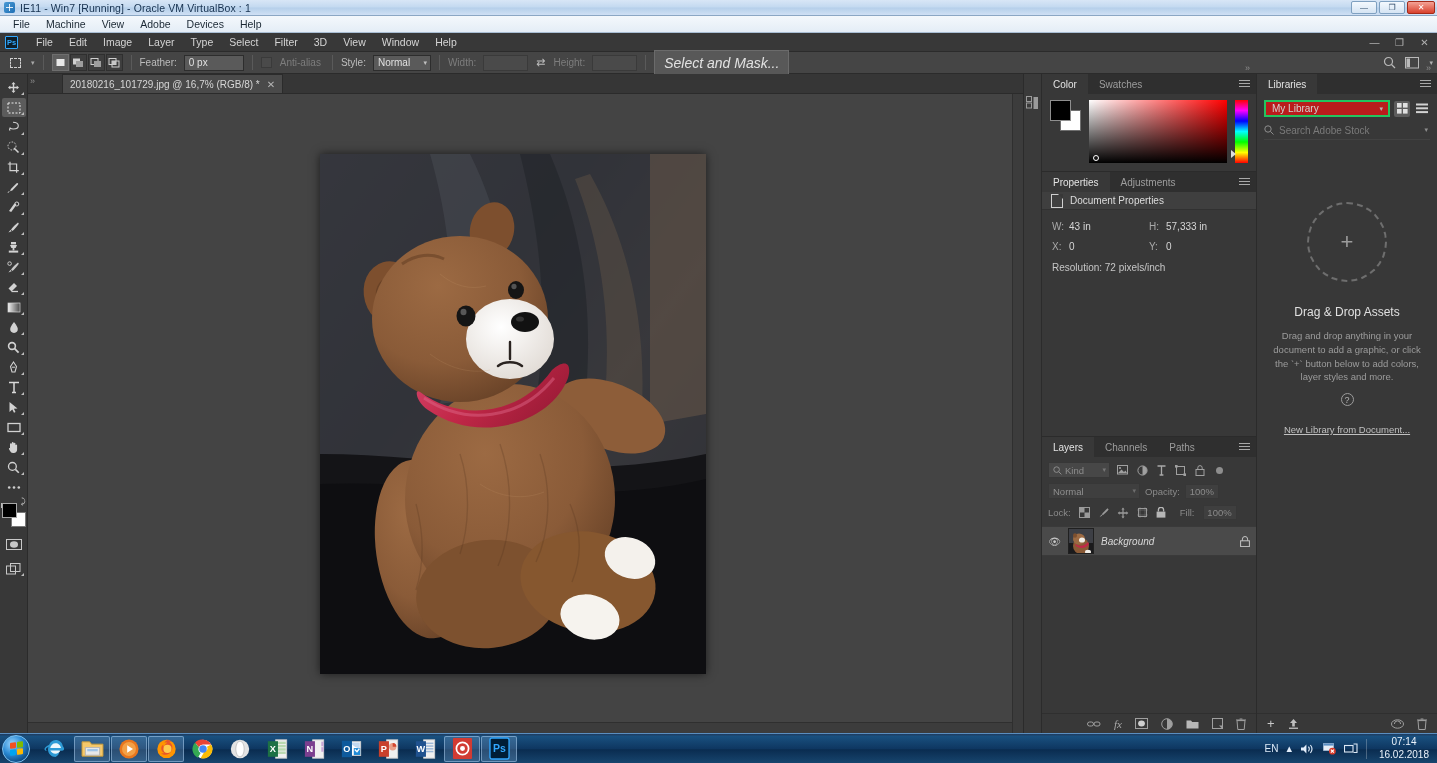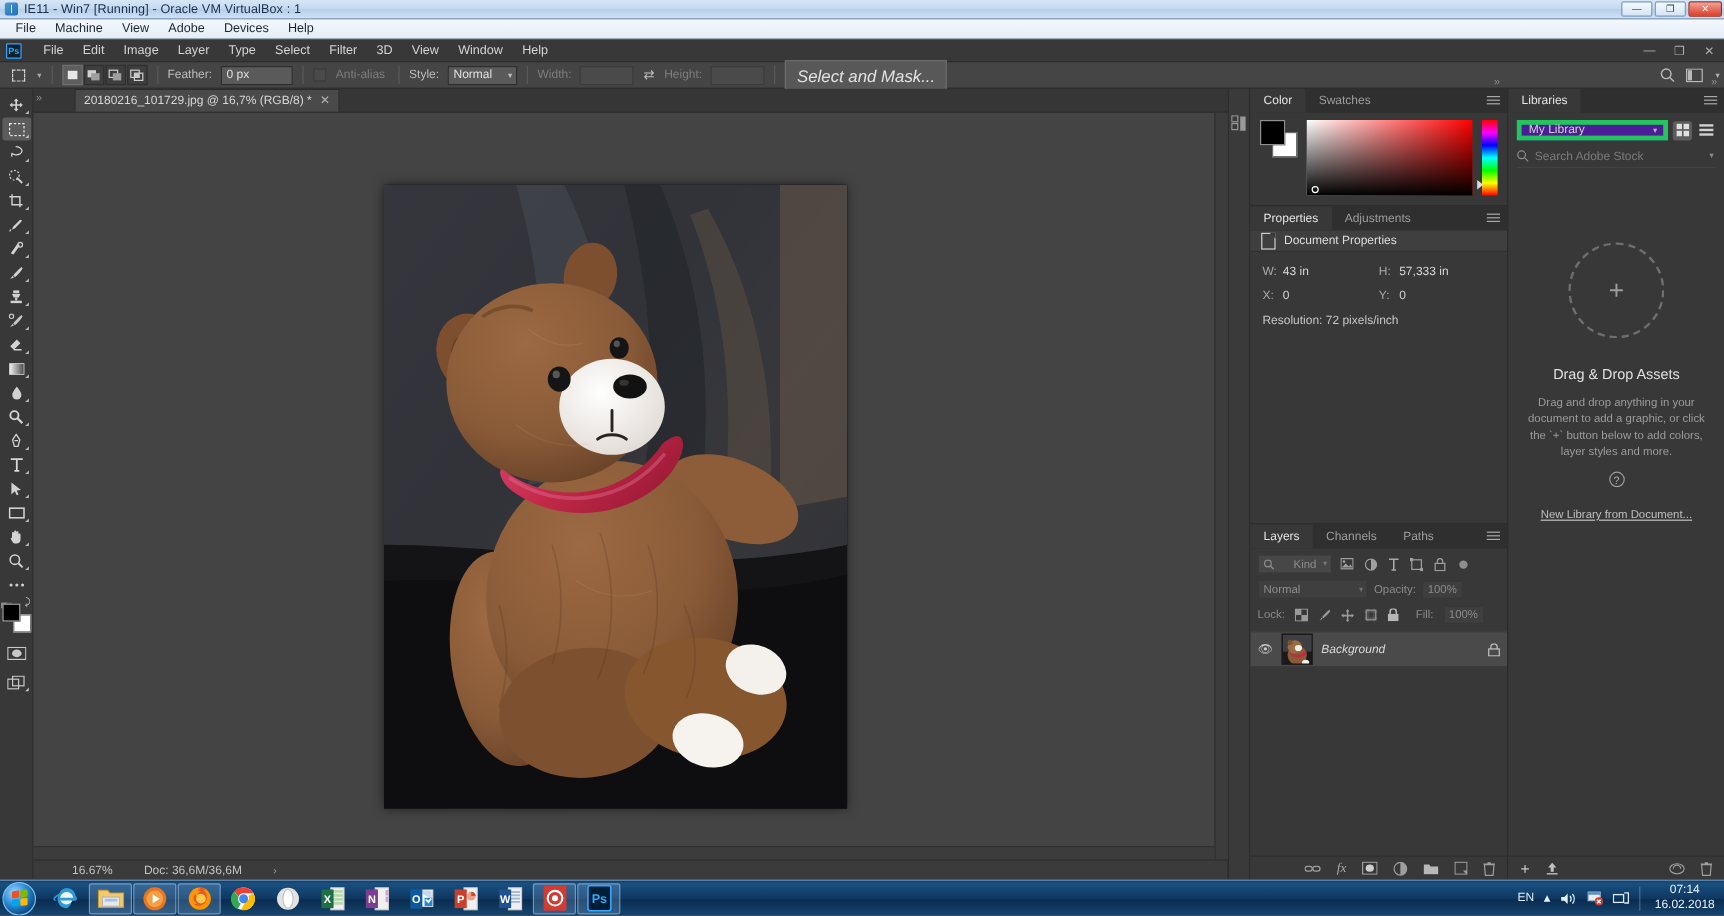--- a/index.html
+++ b/index.html
@@ -251,21 +251,21 @@
   .props-cell { width:50%; display:flex; gap:5px; align-items:baseline; }
   .props-key { color:#a9a9a9; font-size:10px; min-width:12px; }
   .props-val { color:#d6d6d6; font-size:10px; }
   .props-res { color:#c6c6c6; font-size:10px; margin-top:10px; }
 
   
   .layers-top { padding:5px 6px 0; }
   .layers-filter { display:flex; align-items:center; gap:7px; }
   .filter-kind {
     width:62px; height:16px; background:#474747; border:1px solid #373737;
-    display:flex; align-items:center; padding-left:4px; gap:16px; color:#8d8d8d; font-size:9.5px;
+    display:flex; align-items:center; padding-left:4px; gap:3px; color:#8d8d8d; font-size:9.5px;
     position:relative;
   }
   .filter-kind::after { content:'▾'; position:absolute; right:3px; font-size:7px; color:#767676; }
   .filter-icons { display:flex; gap:9px; align-items:center; color:#9a9a9a; }
   .filter-toggle { width:7px; height:7px; border-radius:50%; background:#8e8e8e; margin-left:2px; }
   .blend-row { display:flex; align-items:center; gap:5px; margin-top:5px; }
   .blend-select {
     width:92px; height:16px; background:#3f3f3f; border:1px solid #373737;
     display:flex; align-items:center; padding-left:4px; color:#8f8f8f; font-size:9.5px; position:relative;
   }
@@ -291,21 +291,21 @@
   .panel-footer {
     height:20px; background:#383838; border-top:1px solid #2f2f2f;
     display:flex; align-items:center; justify-content:flex-end; gap:13px;
     padding-right:10px; color:#9f9f9f;
   }
 
   
   .lib-body { flex:1; display:flex; flex-direction:column; padding:6px 7px 0; }
   .lib-select-row { display:flex; align-items:center; gap:4px; }
   .lib-select {
-    flex:1; height:17px; background:#4c1d95; border:4px solid #22c55e;
+    flex:1; height:17px; background:#b91c1c; border:2px solid #22c55e;
     display:flex; align-items:center; padding-left:6px; color:#d2d2d2; font-size:10px; position:relative;
   }
   .lib-select::after { content:'▾'; position:absolute; right:5px; font-size:7px; color:#b5b5b5; }
   .lib-viewbtn { width:16px; height:16px; display:flex; align-items:center; justify-content:center; }
   .lib-viewbtn.active { background:#5d5d5d; border-radius:2px; }
   .lib-search {
     height:17px; margin-top:6px; display:flex; align-items:center; gap:5px;
     border-bottom:1px solid #424242; padding-bottom:2px; color:#7c7c7c; position:relative;
   }
   .lib-search-text { font-size:10px; color:#7a7a7a; }
@@ -709,25 +709,20 @@
               <path d="M120 120 C134 132 150 136 166 132"></path>
               <path d="M110 200 C128 214 150 220 170 216"></path>
               <path d="M160 330 C180 344 204 346 224 338"></path>
             </g>
           </svg>
         </div>
         <div class="canvas-scroll-v"></div>
         <div class="canvas-scroll-h"></div>
       </div>
 
-      <div class="statusbar">
-        <span>16.67%</span>
-        <span>Doc: 36,6M/36,6M</span>
-        <span class="status-arrow">›</span>
-      </div>
     </div>
 
     <div class="ps-dock">
 
       <div class="dock-rail">
         <svg width="13" height="15">
           <rect x="0.5" y="0.5" width="5" height="5" fill="none" stroke="#9a9a9a"></rect>
           <rect x="0.5" y="7" width="5" height="5" fill="none" stroke="#9a9a9a"></rect>
           <path d="M7.5 1 L12 1 L12 13 L7.5 13 Z" fill="#9a9a9a"></path>
         </svg>

